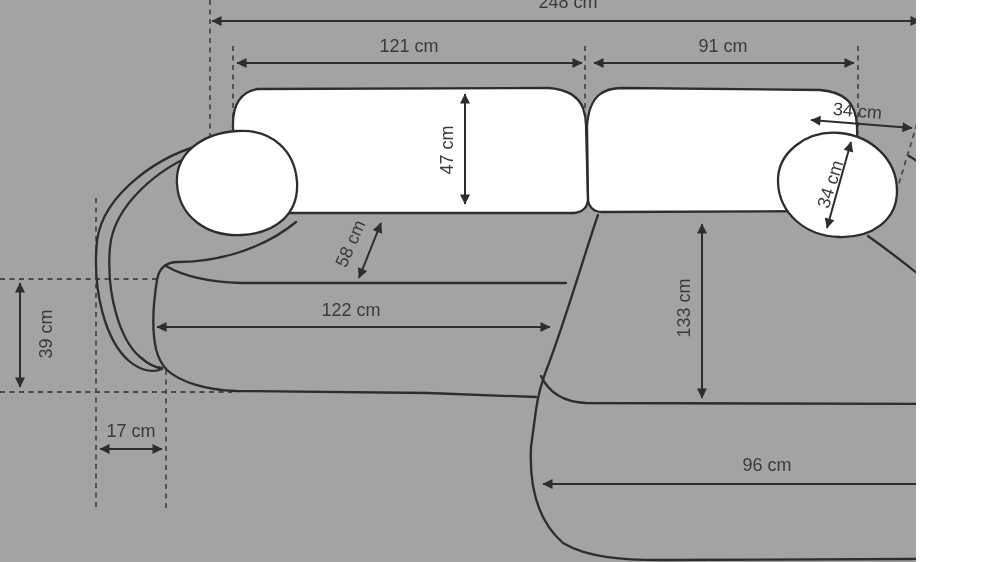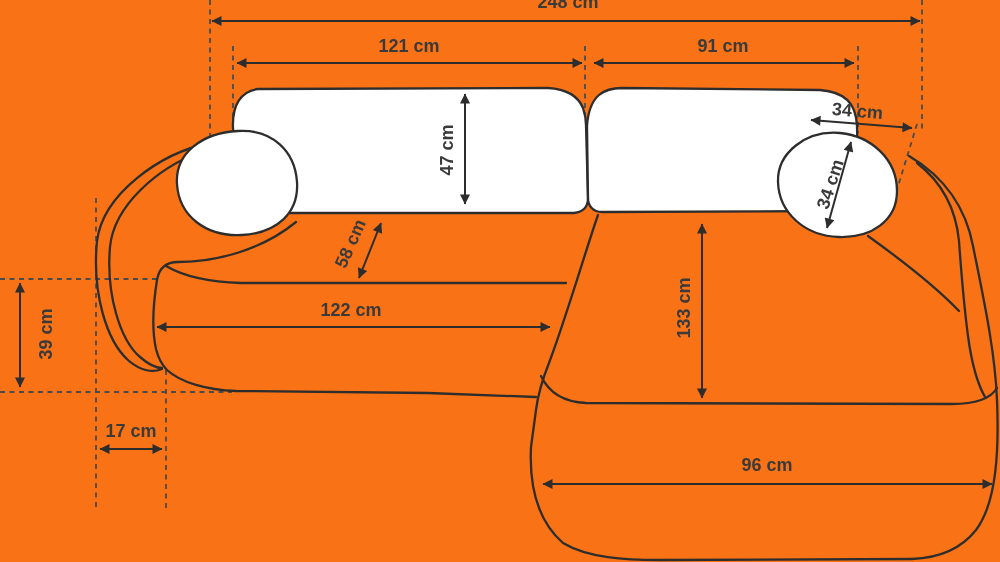--- a/index.html
+++ b/index.html
@@ -1,22 +1,21 @@
 <!DOCTYPE html>
 <html><head>
 <meta charset="utf-8">
 <style>
   html,body{margin:0;padding:0;background:#ffffff;}
   #stage{
     position:relative;
-    width:1000px;height:562px;
-    background:#f97316;
+    width:916px;height:562px;
+    background:#a3a3a3;
     overflow:hidden;
     font-family:"Liberation Sans", sans-serif;
-    font-weight:bold;
   }
   svg{display:block;}
   .ln{fill:none;stroke:#2d2d2d;stroke-width:2.3;stroke-linecap:round;stroke-linejoin:round;}
   .fillw{fill:#ffffff;stroke:#2d2d2d;stroke-width:2.3;stroke-linejoin:round;}
   .dash{fill:none;stroke:#4a4a4a;stroke-width:1.8;stroke-dasharray:5 4.5;}
   .ar{fill:none;stroke:#2d2d2d;stroke-width:2;}
   .dim{fill:#3a3a3a;font-size:18px;font-family:"Liberation Sans", sans-serif;}
 </style>
 </head>
 <body>

